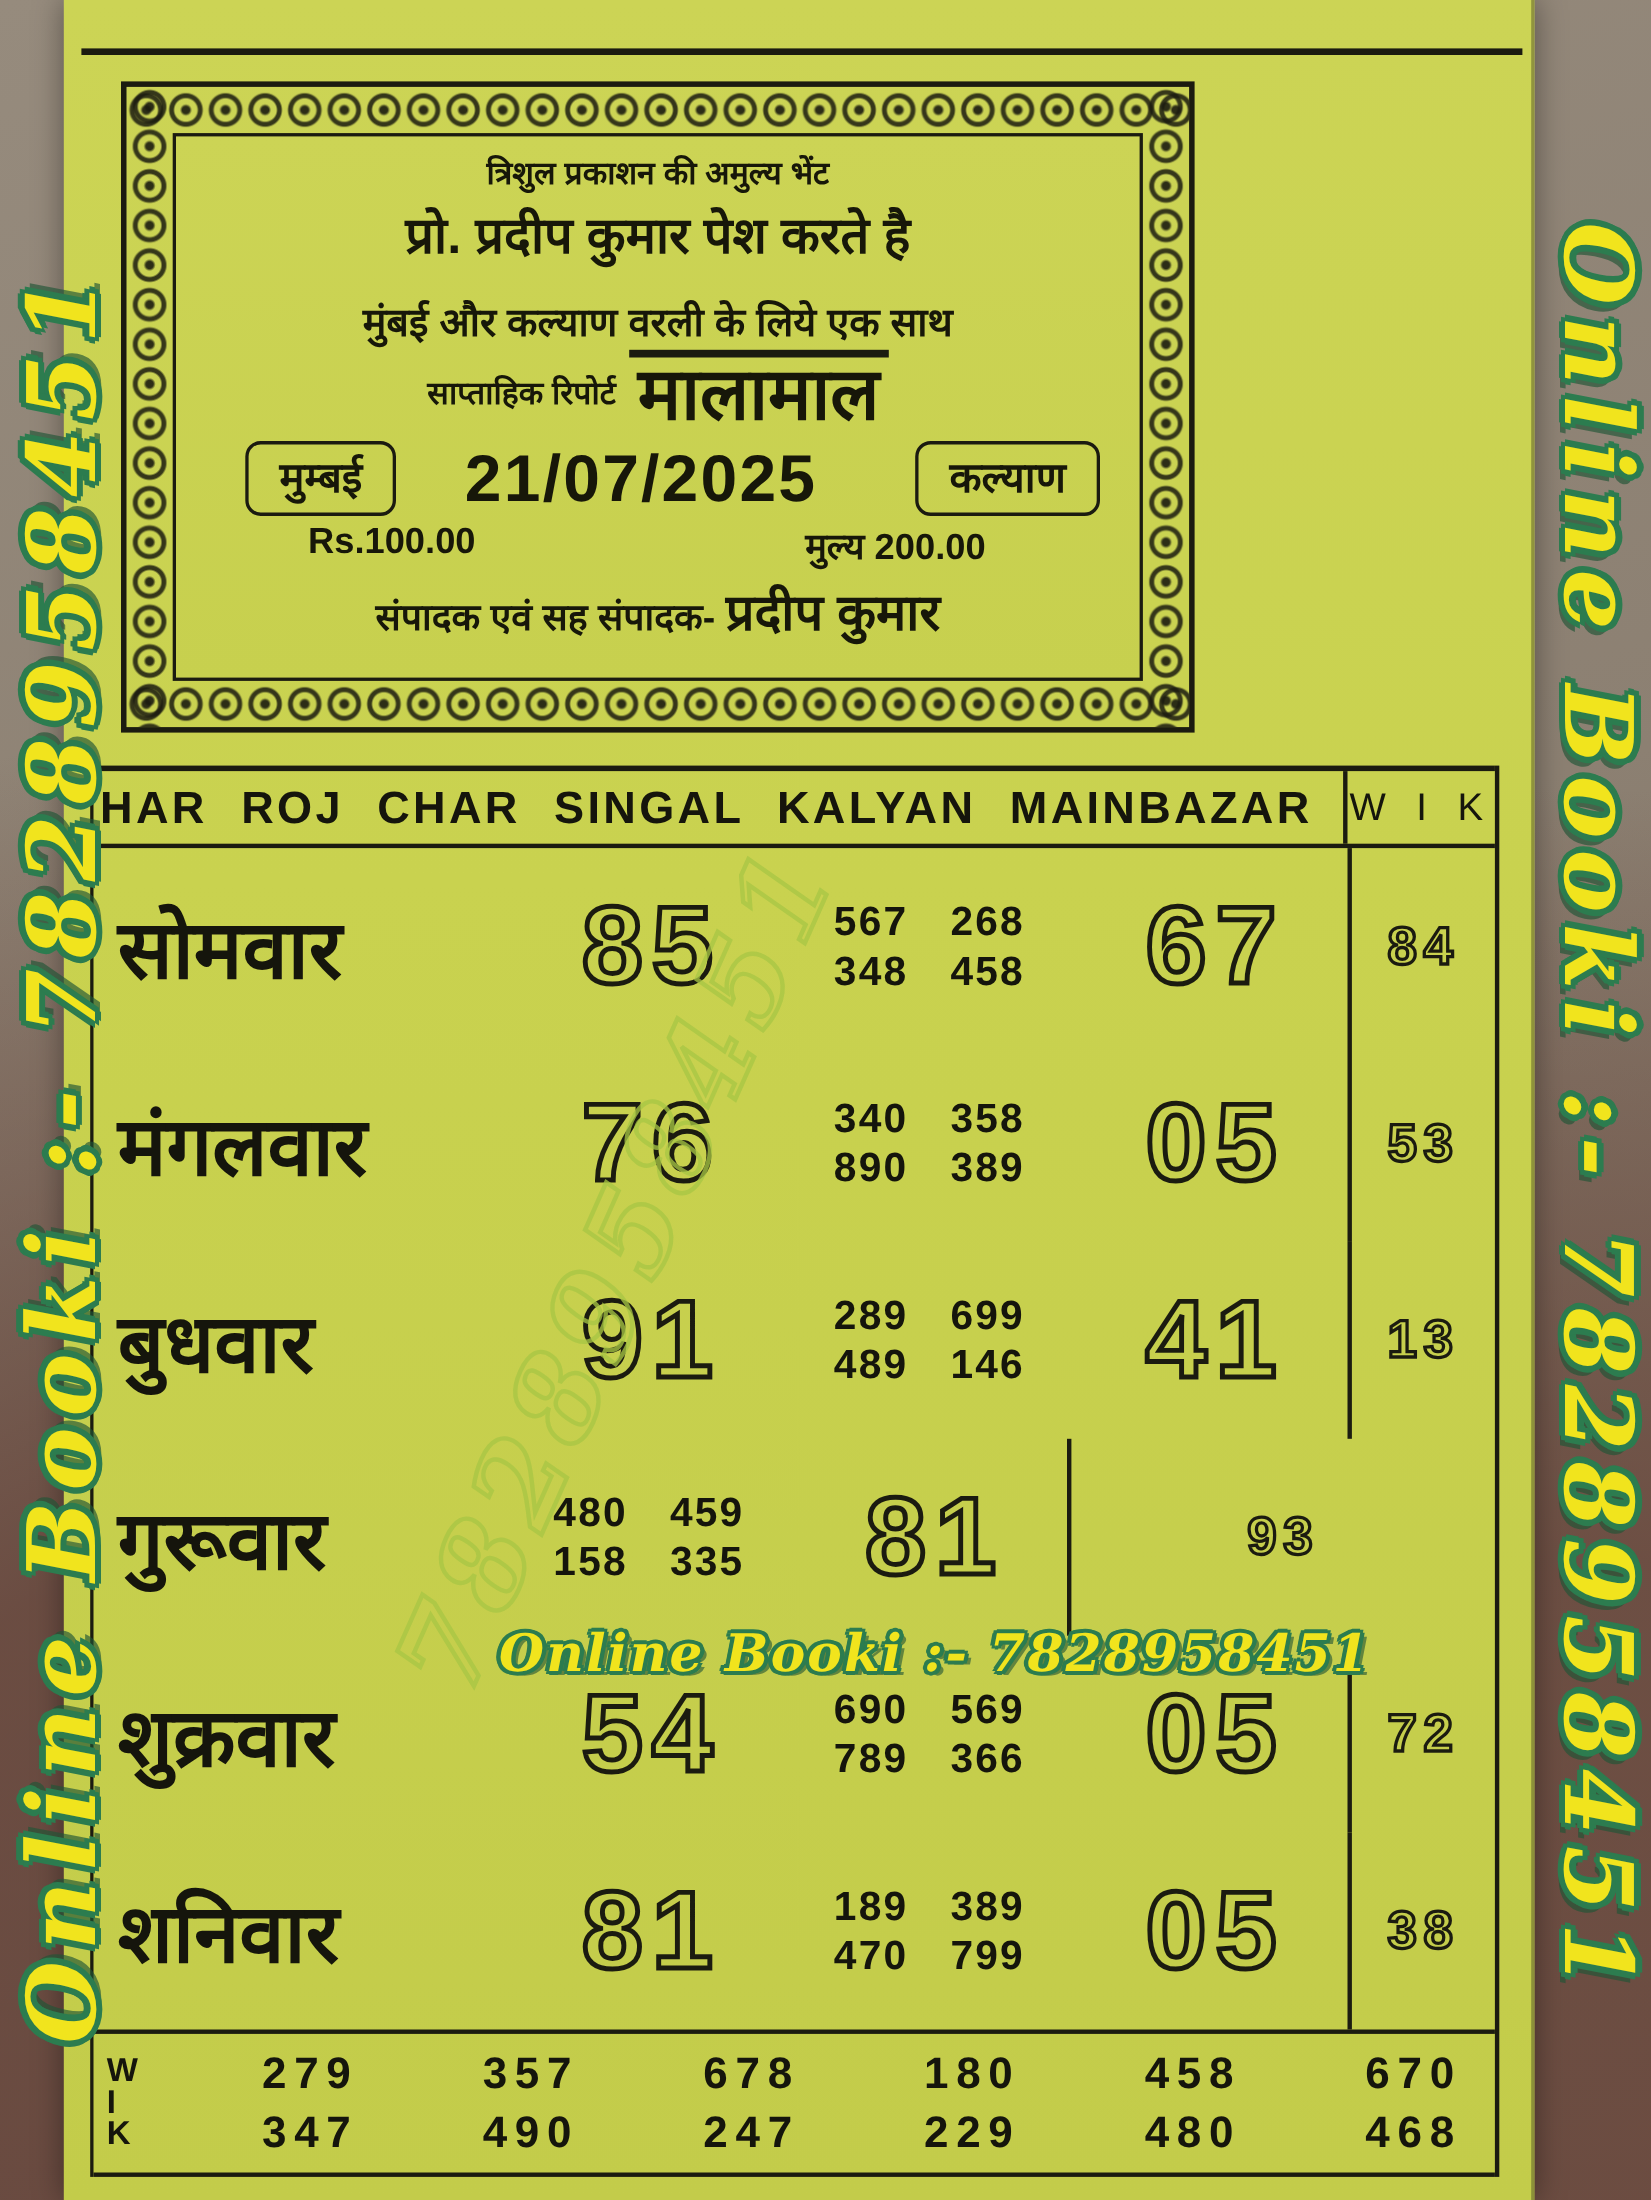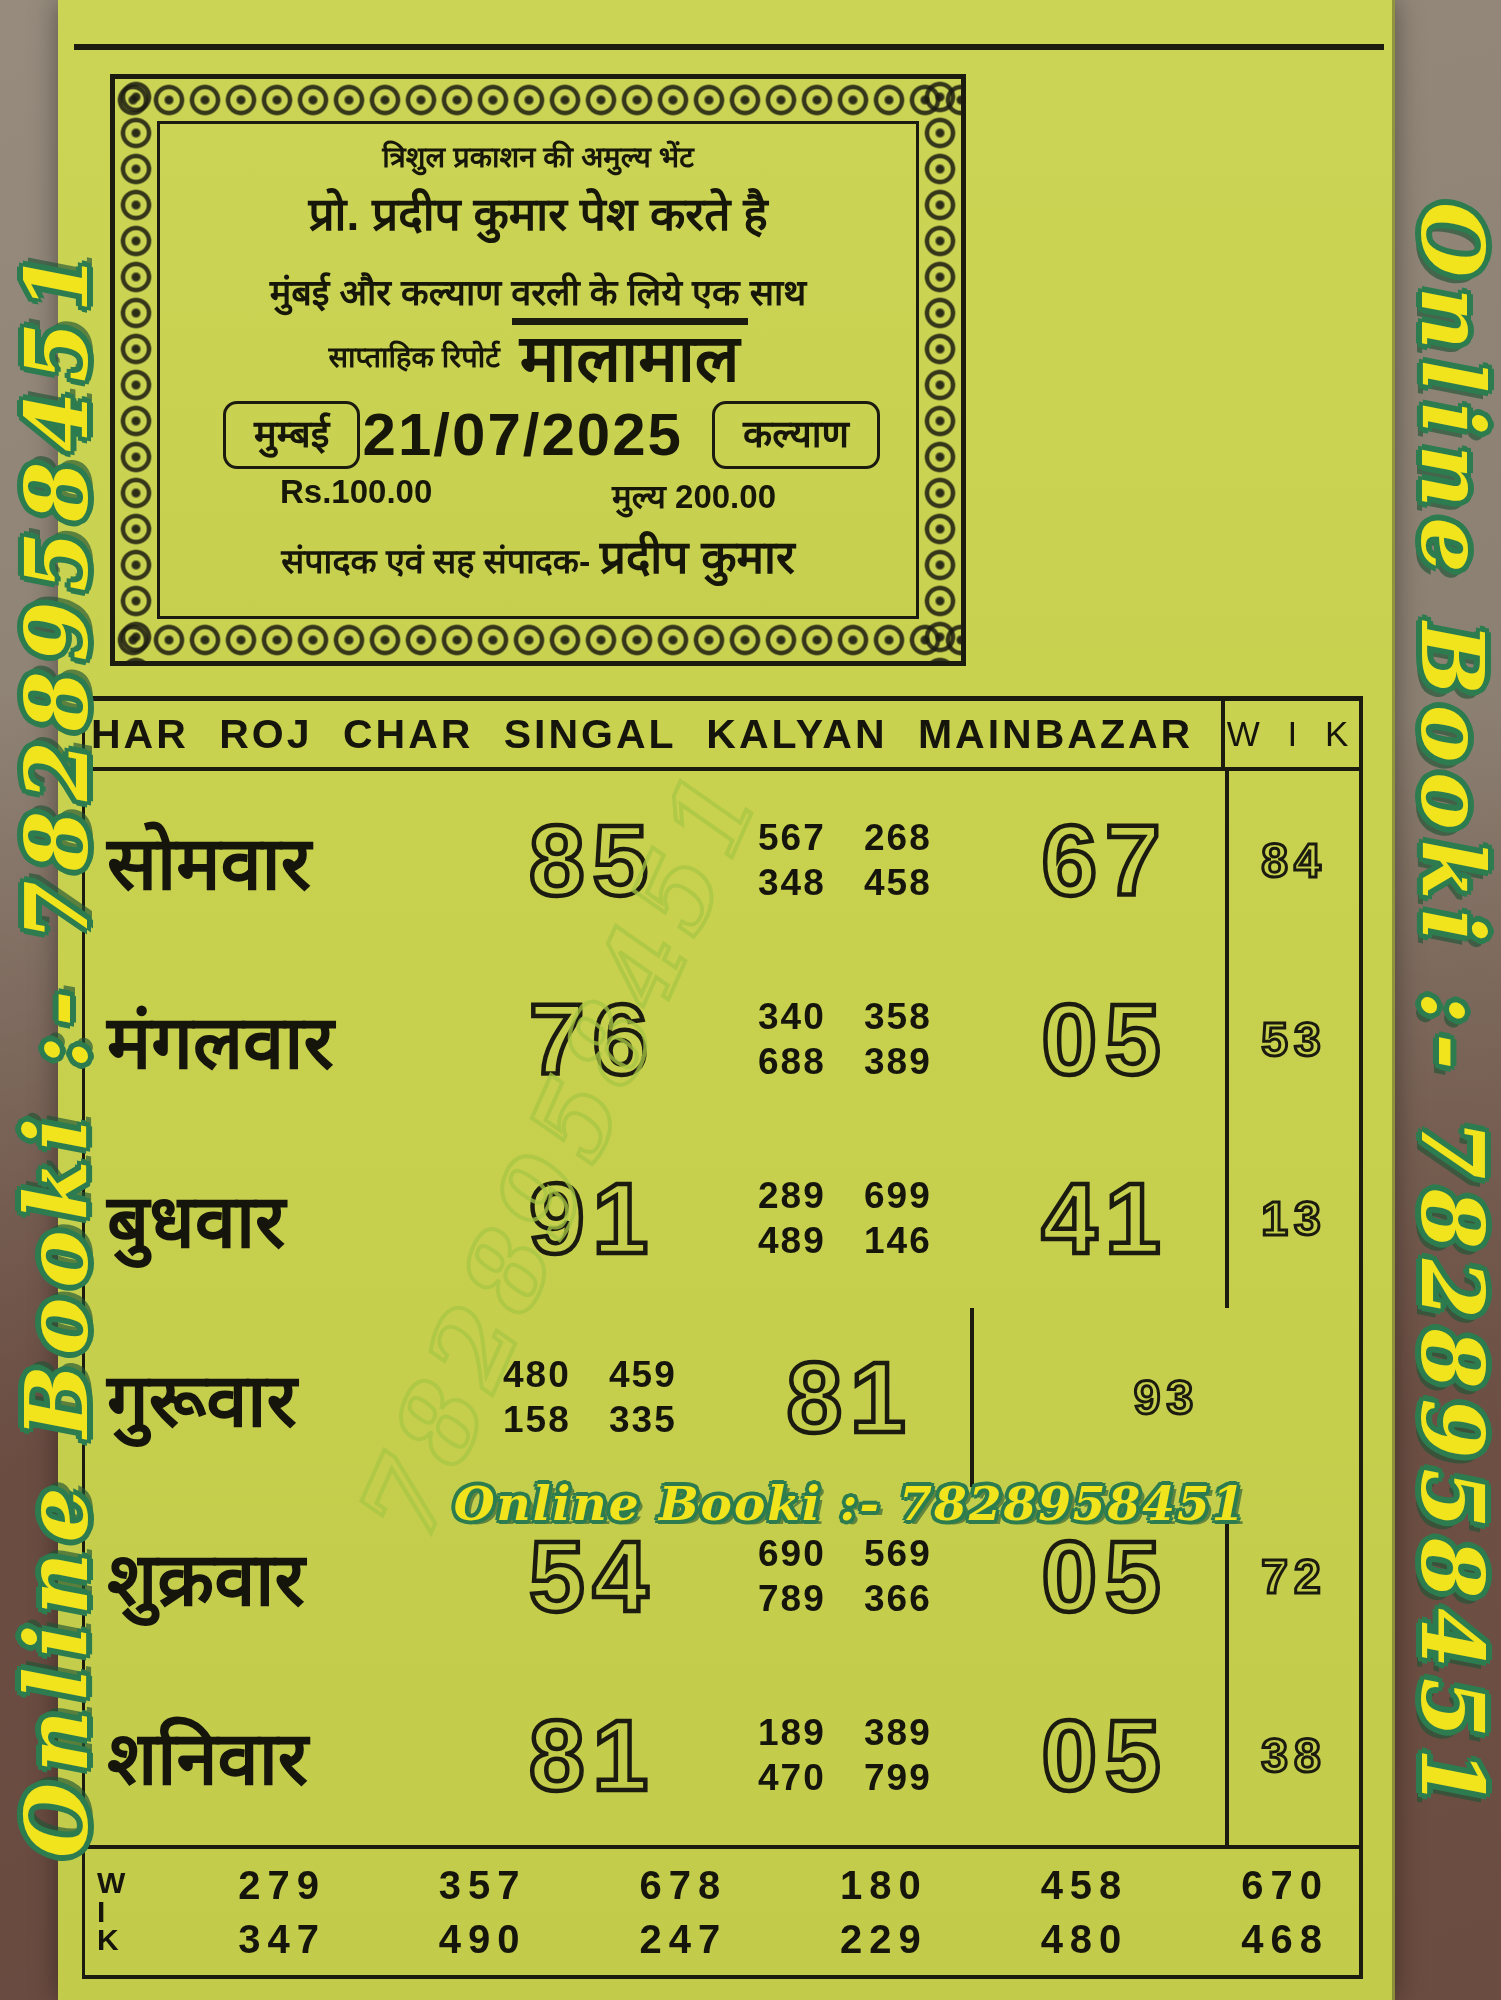--- a/index.html
+++ b/index.html
@@ -16,21 +16,21 @@
   .paper {
     position: absolute; left: 58px; top: 0; width: 1337px; height: 2000px;
     background: linear-gradient(180deg, #ccd455 0%, #c9d24f 40%, #c3cc4a 100%);
     box-shadow: 0 0 26px rgba(0,0,0,.4);
     border-right: 3px solid rgba(70,70,35,.45);
   }
   .top-rule { position:absolute; left:16px; top:44px; right:8px; height:6px; background:#1b1b10; }
 
   
   .ornate-frame {
-    position:absolute; left:52px; top:74px; width:856px; height:592px;
+    position:absolute; left:52px; top:74px; width:976px; height:592px;
     border:5px solid #1b1b10;
   }
   .band {
     position:absolute;
     background-image:
       radial-gradient(circle at 50% 50%, rgba(27,27,16,0) 36%, rgba(27,27,16,.85) 42%, rgba(27,27,16,.85) 52%, rgba(27,27,16,0) 58%),
       radial-gradient(circle at 50% 50%, rgba(27,27,16,.9) 12%, rgba(27,27,16,0) 20%);
     background-size: 36px 42px;
   }
   .band-top { left:0; right:0; top:0; height:42px; }
@@ -160,21 +160,21 @@
       </div>
       <div class="td-result outline-num">67</div>
       <div class="td-wik outline-sm">84</div>
     </div>
 
     <div class="trow">
       <div class="td-day">मंगलवार</div>
       <div class="td-jodi outline-num">76</div>
       <div class="td-patti">
         <div>340 358</div>
-        <div>688 389</div>
+        <div>890 389</div>
       </div>
       <div class="td-result outline-num">05</div>
       <div class="td-wik outline-sm">53</div>
     </div>
 
     <div class="trow">
       <div class="td-day">बुधवार</div>
       <div class="td-jodi outline-num">91</div>
       <div class="td-patti">
         <div>289 699</div>

